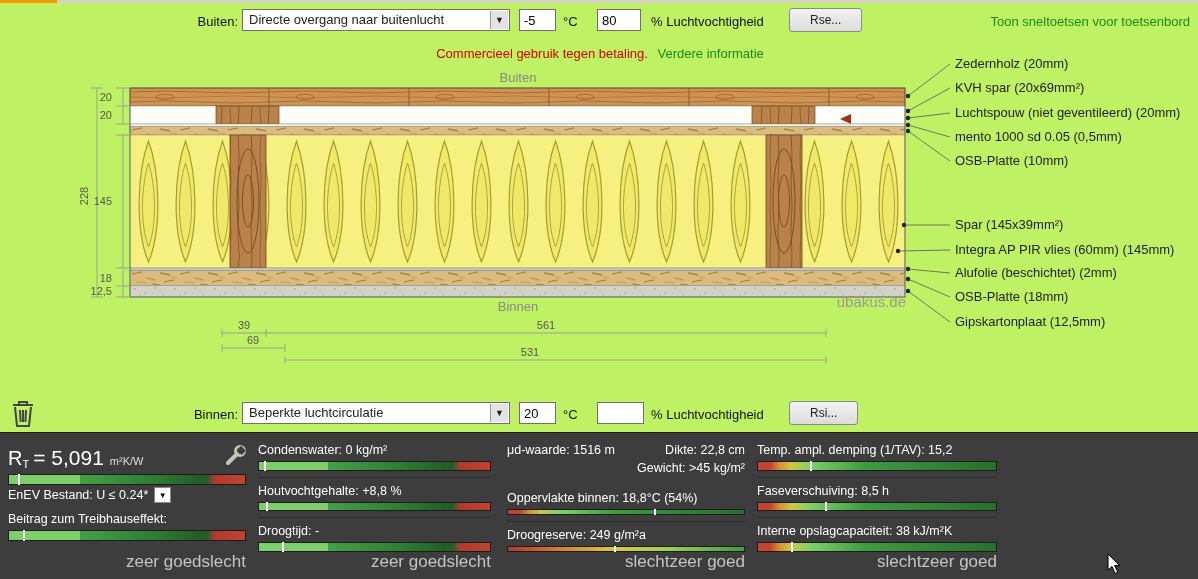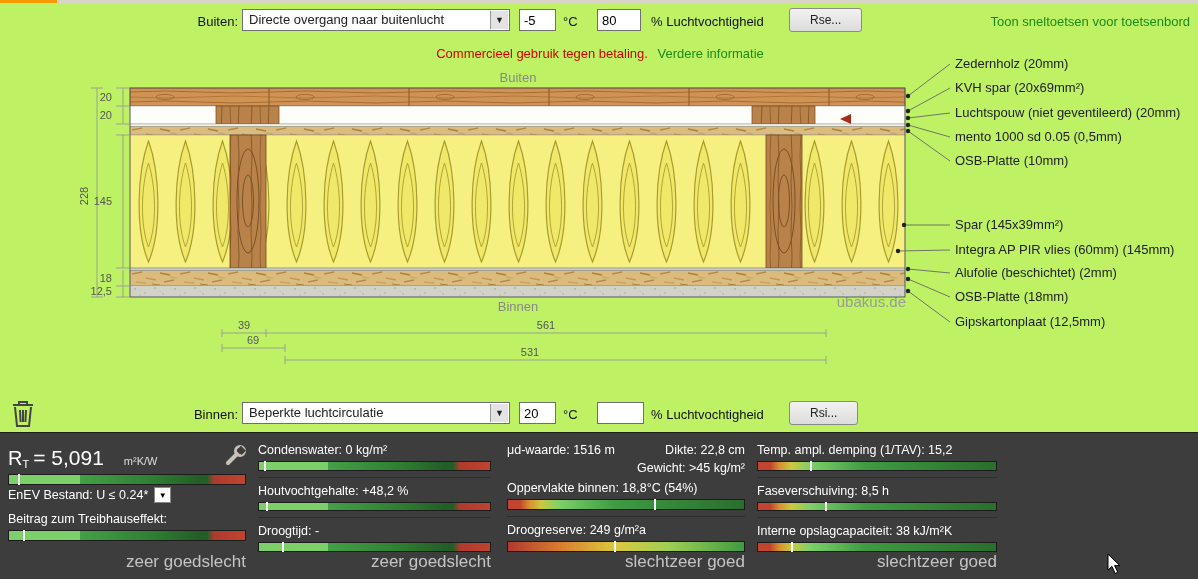--- a/index.html
+++ b/index.html
@@ -38,26 +38,26 @@
   .bar .mk{position:absolute;top:-1px;bottom:-1px;width:2px;background:#fff}
   .bar-a{background:linear-gradient(90deg,#7dd069 0%,#7dd069 30%,#44a047 30%,#2e7d32 62%,#245e27 80%,#245e27 84%,#b03a2e 87%,#c0442f 100%)}
   .bar-b{background:linear-gradient(90deg,#c0442f 0%,#c0442f 5%,#d89030 9%,#cbc840 14%,#7dd069 22%,#3f9b42 45%,#2a6e2d 100%)}
   .bar-rb{background:linear-gradient(90deg,#b03a2e 0%,#d87c30 22%,#ddc83e 45%,#9fcf54 68%,#3f9b42 100%)}
   .rule{border-top:1px solid #2d2d2d;margin:6px 0}
   .scale{display:flex;justify-content:flex-end;font-size:17px;color:#c4c4c4;margin-top:auto}
   .rt{display:flex;align-items:baseline;color:#fff}
   .rt .r{font-size:20px}
   .rt .sub{font-size:11px;position:relative;top:3px;margin-right:4px}
   .rt .val{font-size:21px}
-  .rt .unit{font-size:11px;margin-left:20px;color:#ddd}
+  .rt .unit{font-size:11px;margin-left:6px;color:#ddd}
   .rt .wr{margin-left:auto;position:relative;top:2px}
   .enevrow{display:flex;align-items:center;gap:6px;color:#fff;font-size:12.5px;margin-top:2px;white-space:nowrap}
   .mini-select{width:15px;height:14px;background:#fff;color:#000;font-size:8px;display:flex;
                align-items:center;justify-content:center;border:1px solid #888}
-  .col3top{display:flex;justify-content:space-between;margin-bottom:2px}
+  .col3top{display:flex;justify-content:space-between;margin-bottom:12px}
   .col3top .rgt{text-align:right}
 </style>
 </head>
 <body>
 
 <div id="app">
 
   <div class="topstrip">
     <div class="orange"></div>
   </div>
@@ -276,21 +276,21 @@
         <span>slecht</span>
       </div>
     </div>
 
     <div class="pcol" style="left:258px;width:233px">
       <div class="stat">Condenswater: 0 kg/m²</div>
       <div class="bar bar-a">
           <span class="mk" style="left:2%"></span>
         </div>
       <div class="rule"></div>
-      <div class="stat">Houtvochtgehalte: +48,2 %</div>
+      <div class="stat">Houtvochtgehalte: +8,8 %</div>
       <div class="bar bar-a">
           <span class="mk" style="left:3%"></span>
         </div>
       <div class="rule"></div>
       <div class="stat">Droogtijd: -</div>
       <div class="bar bar-a">
           <span class="mk" style="left:10%"></span>
         </div>
       <div class="scale">
         <span>zeer goed</span>

